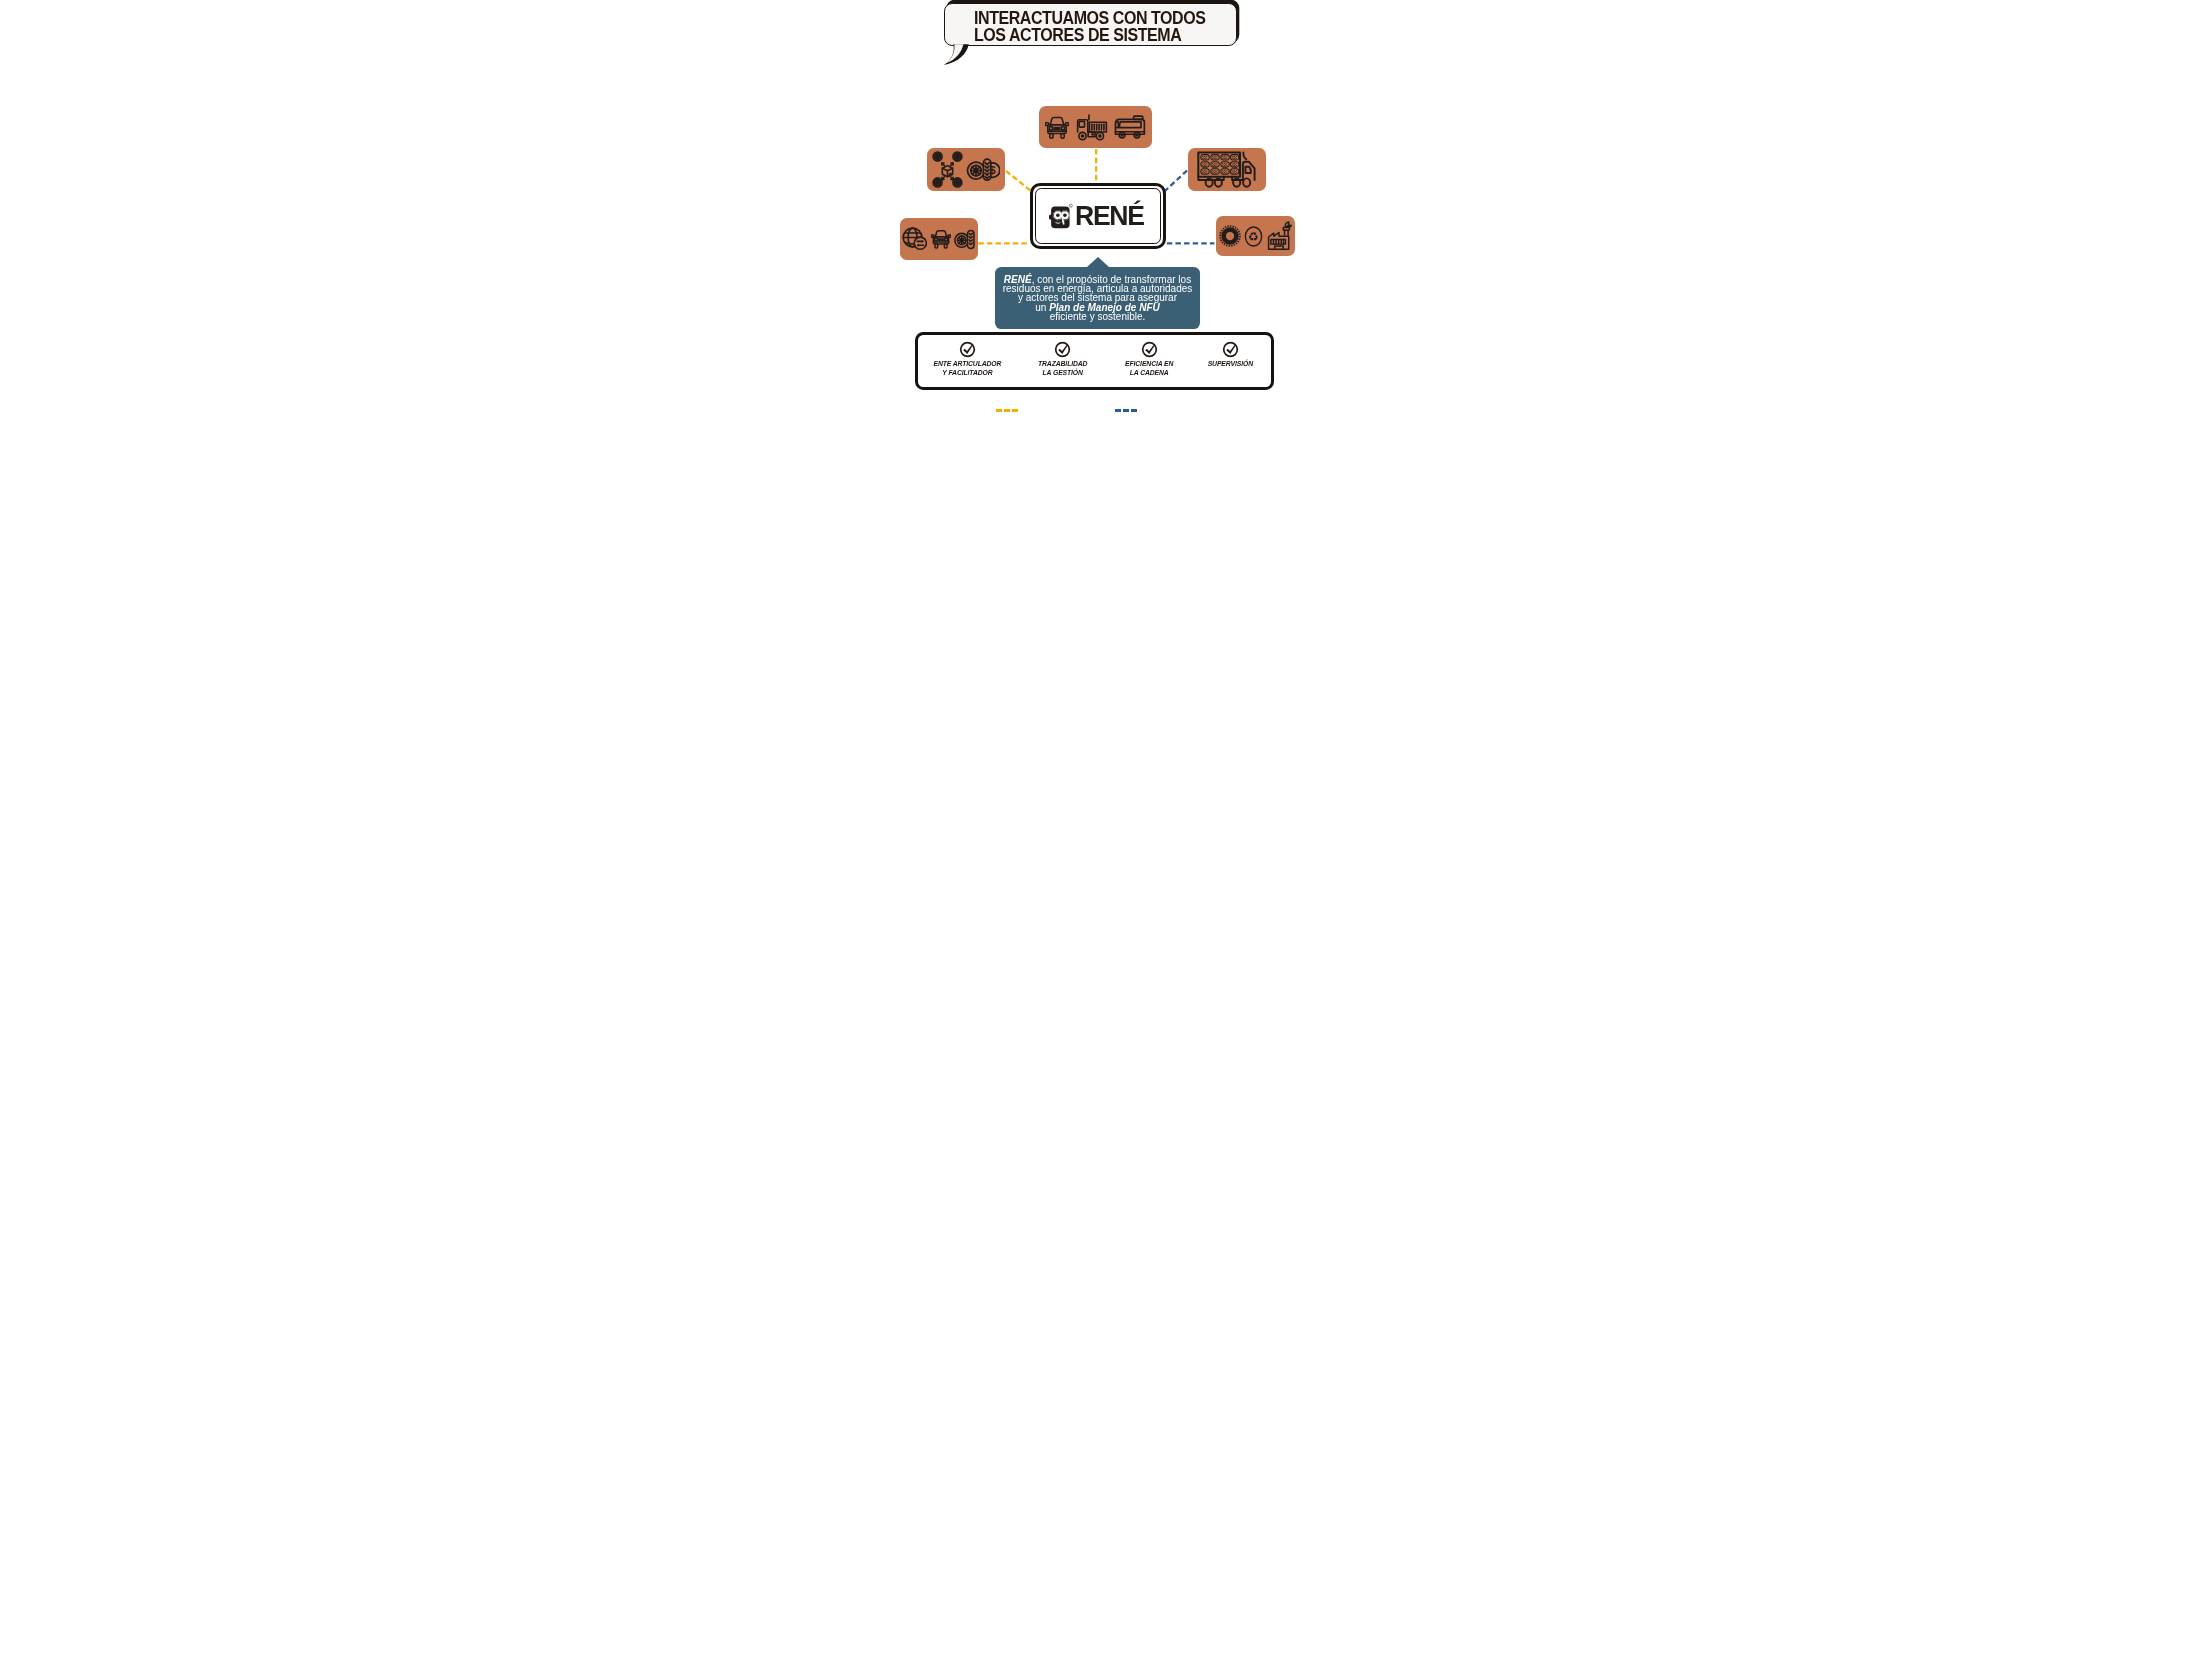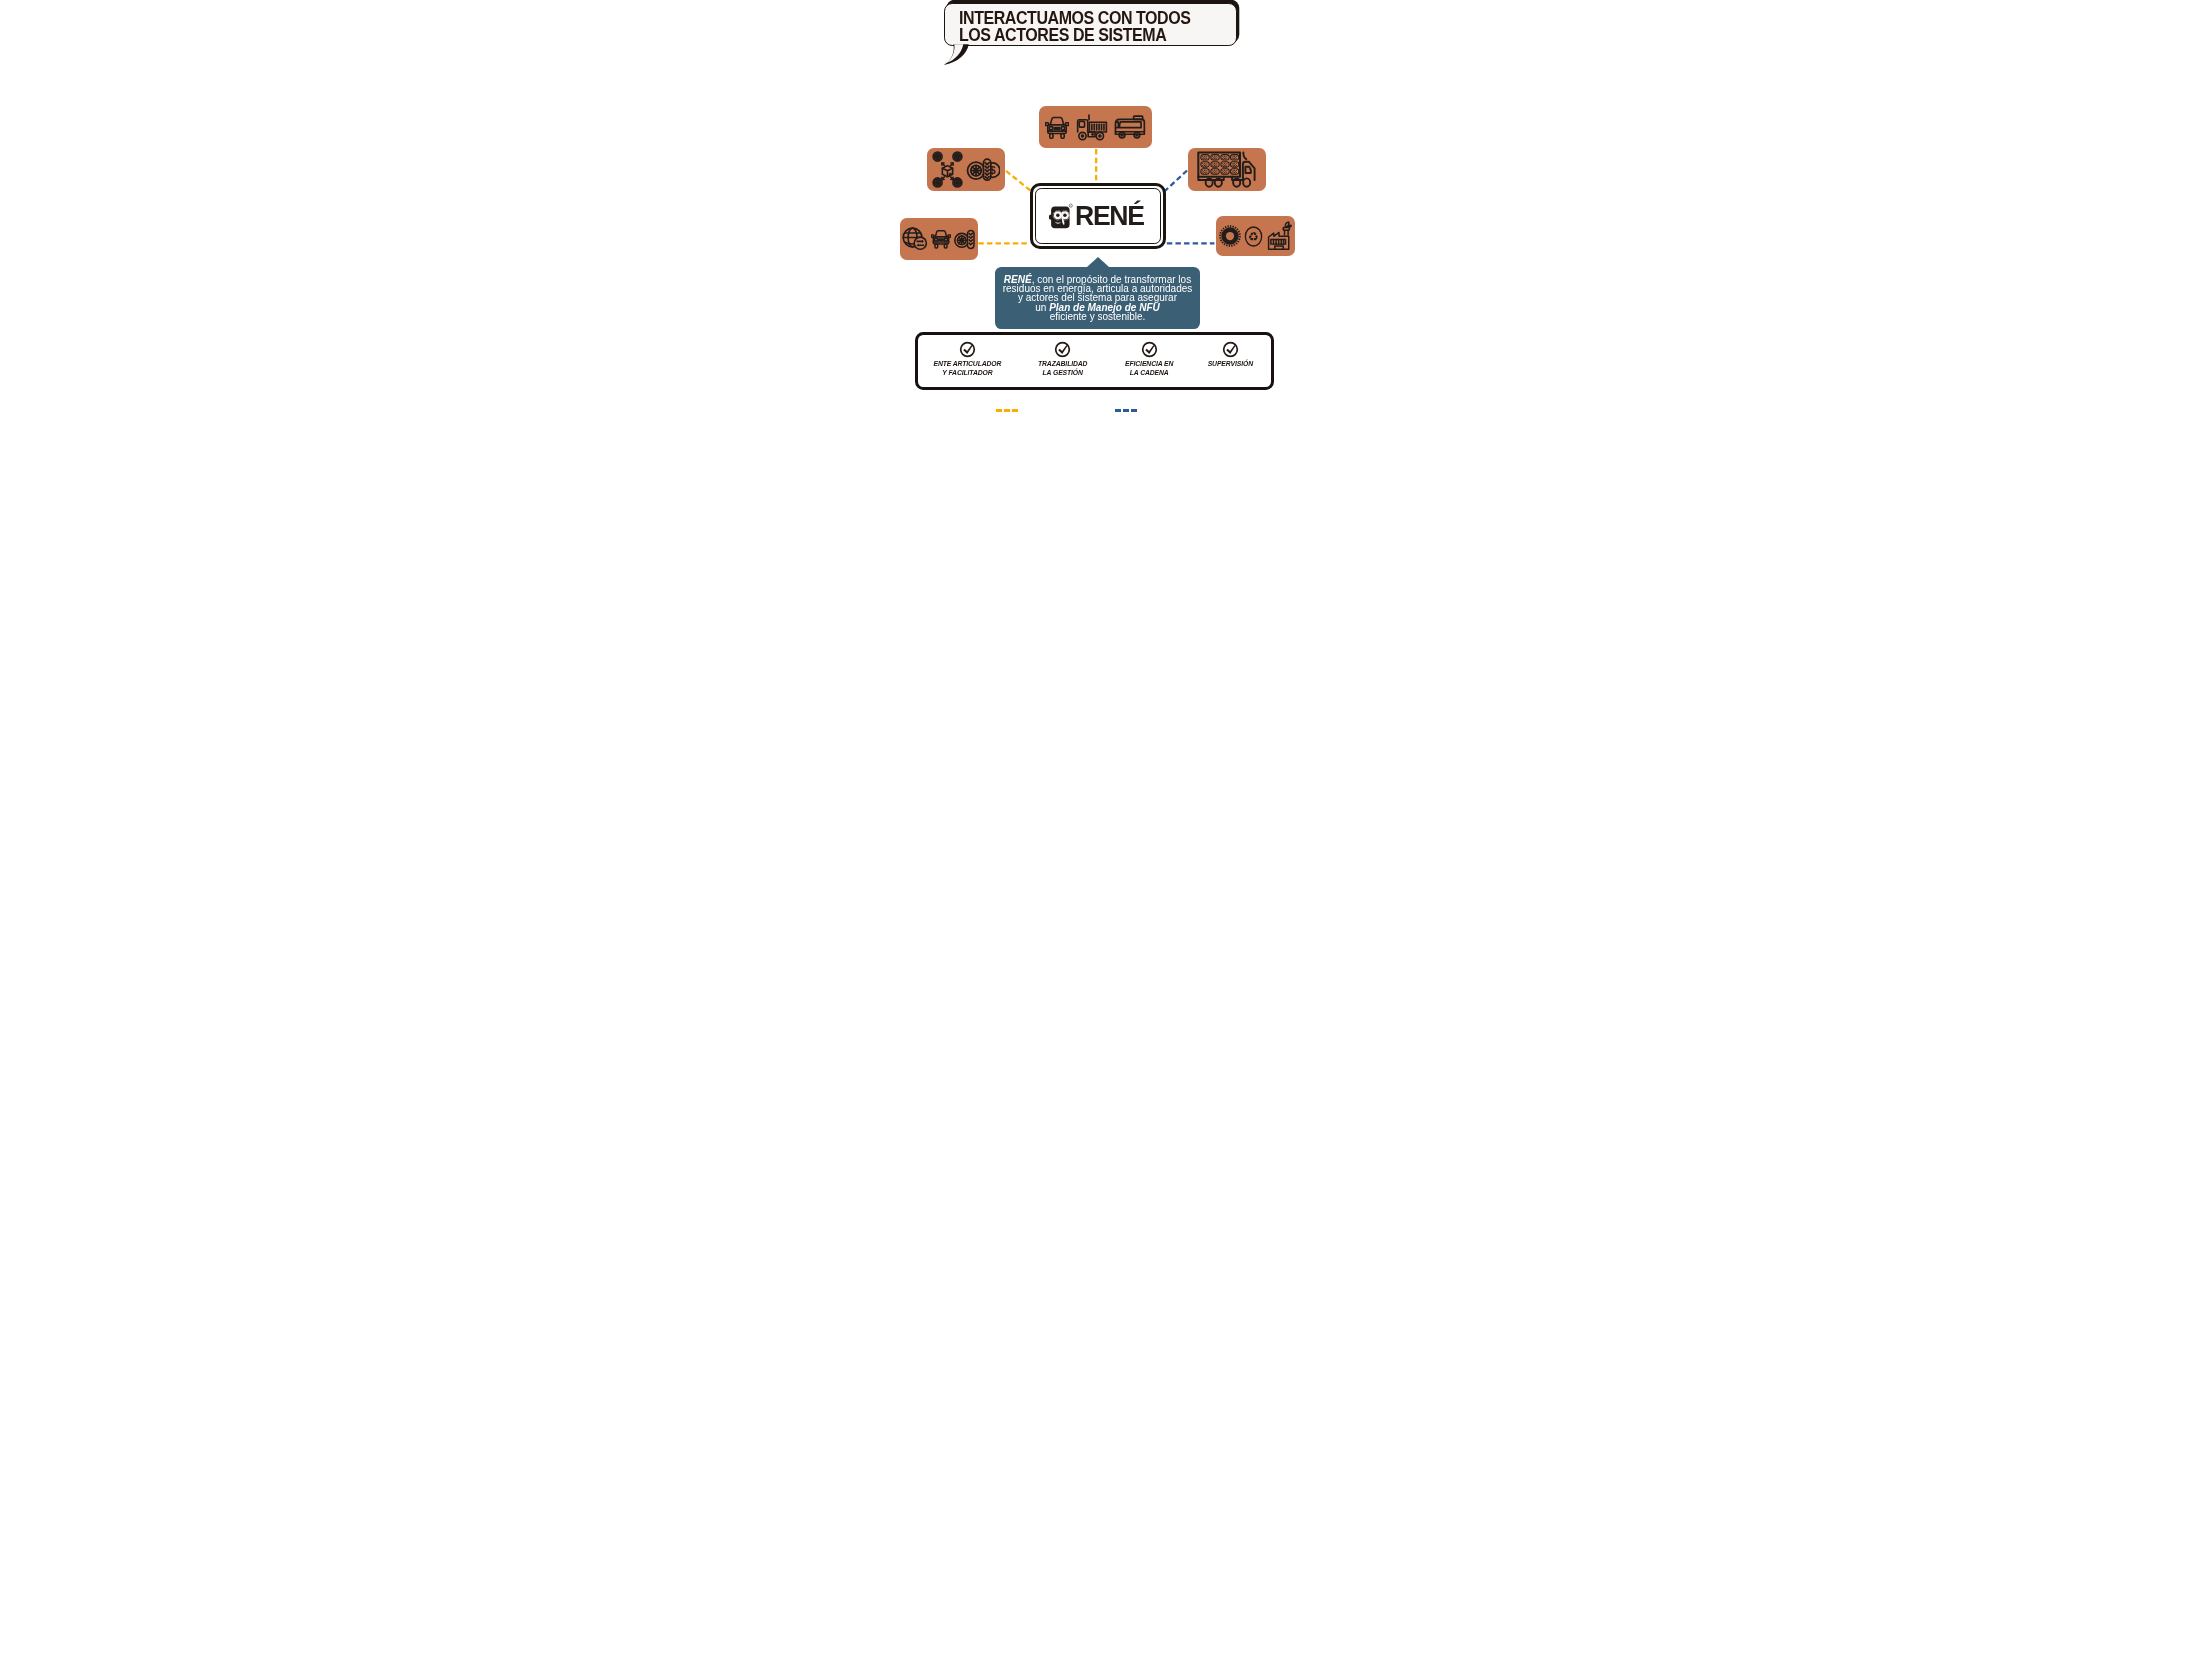--- a/index.html
+++ b/index.html
@@ -2,21 +2,21 @@
 <html style="font-size:7.3px"><head>
 <meta charset="utf-8">
 <style>
   html,body{margin:0;padding:0;background:#ffffff;}
   body{font-family:"Liberation Sans", sans-serif;}
   .page{position:relative;width:551px;height:416px;background:#ffffff;margin:0 auto;overflow:hidden;}
 
   
   .bubble{position:absolute;left:117px;top:2.7px;width:293px;height:43px;background:#f7f6f5;
           border:1.4px solid #1c1410;border-radius:8.2px;box-shadow:2.3px -3.2px 0 0 #1c1410;
-          box-sizing:border-box;padding:5px 0 0 14px;z-index:3;}
+          box-sizing:border-box;padding:5px 0 0 29px;z-index:3;}
   .bubble-title{color:#251610;font-weight:bold;font-size:18.6px;line-height:17px;letter-spacing:-0.5px;
           transform:scaleX(.86);transform-origin:left top;white-space:nowrap;}
   .bubble-tail{position:absolute;left:116px;top:44px;width:28px;height:23px;z-index:4;}
 
   
   .obox{position:absolute;background:#c5764f;border-radius:6.8px;display:flex;align-items:center;
         justify-content:center;z-index:2;}
   .obox-top{left:212px;top:106px;width:113px;height:42px;gap:5.4px;}
   .obox-ul{left:100px;top:148px;width:78px;height:43px;gap:3.6px;}
   .obox-ur{left:361px;top:148px;width:78px;height:43px;}

